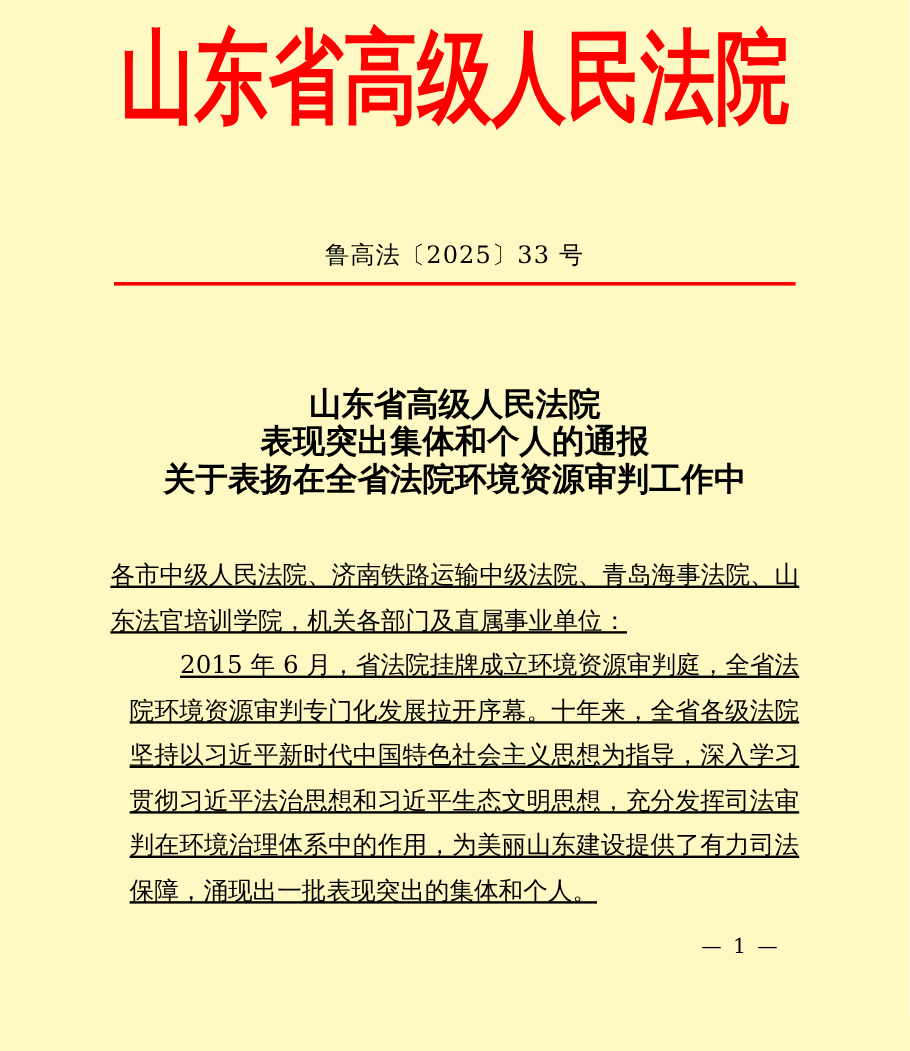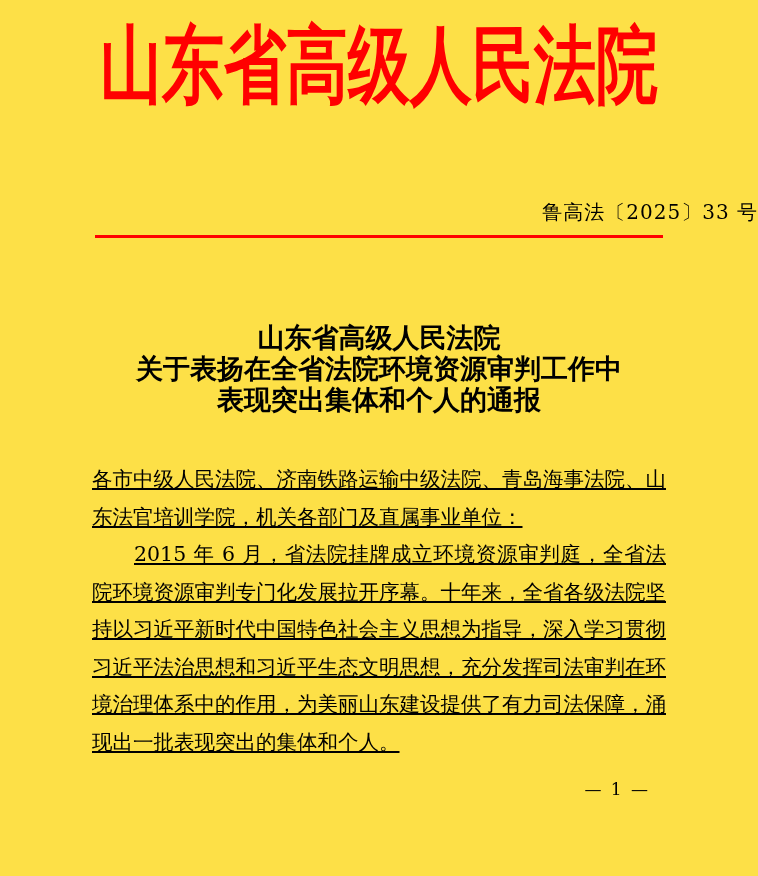--- a/index.html
+++ b/index.html
@@ -1,21 +1,21 @@
 <!DOCTYPE html>
 <html><head>
 <meta charset="utf-8">
 <style>
   * { margin: 0; padding: 0; box-sizing: border-box; }
   html, body { background: #ffffff; }
   .page {
     position: relative;
     width: 758px;
     height: 876px;
-    background: #fde047;
+    background: #fef9c3;
     font-family: "DejaVu Serif", "Liberation Serif", serif;
     color: #000000;
     overflow: hidden;
   }
   .letterhead {
     position: absolute;
     top: 20px;
     left: 0;
     width: 100%;
     height: 90px;
@@ -30,21 +30,21 @@
     white-space: nowrap;
     transform: scaleY(1.36);
     transform-origin: center center;
     letter-spacing: 0;
   }
   .doc-number {
     position: absolute;
     top: 199px;
     left: 0;
     width: 100%;
-    text-align: right;
+    text-align: center;
     font-size: 20px;
     letter-spacing: 1px;
   }
   .red-line {
     position: absolute;
     top: 235px;
     left: 95px;
     width: 568px;
     height: 3px;
     background: #ff0000;
@@ -63,21 +63,21 @@
     position: absolute;
     top: 461px;
     left: 92px;
     width: 574px;
     font-size: 20.5px;
     line-height: 37.5px;
     text-align: justify;
     text-justify: inter-ideograph;
     text-decoration: underline;
   }
-  .para-indent { text-indent: 42px; }
+  .para-indent { text-indent: 42px; margin-left: 16px; }
   .page-number {
     position: absolute;
     top: 779px;
     left: 0;
     width: 650px;
     text-align: right;
     font-size: 17px;
     letter-spacing: 2px;
   }
 </style>
@@ -89,22 +89,22 @@
   <div class="letterhead">
     <div class="letterhead-text">山东省高级人民法院</div>
   </div>
 
   <div class="doc-number">鲁高法〔2025〕33 号</div>
 
   <div class="red-line"></div>
 
   <div class="doc-title">
     <div>山东省高级人民法院</div>
+    <div>表现突出集体和个人的通报</div>
     <div>关于表扬在全省法院环境资源审判工作中</div>
-    <div>表现突出集体和个人的通报</div>
   </div>
 
   <div class="body-text">
     <p>各市中级人民法院、济南铁路运输中级法院、青岛海事法院、山东法官培训学院，机关各部门及直属事业单位：</p>
     <p class="para-indent">2015 年 6 月，省法院挂牌成立环境资源审判庭，全省法院环境资源审判专门化发展拉开序幕。十年来，全省各级法院坚持以习近平新时代中国特色社会主义思想为指导，深入学习贯彻习近平法治思想和习近平生态文明思想，充分发挥司法审判在环境治理体系中的作用，为美丽山东建设提供了有力司法保障，涌现出一批表现突出的集体和个人。</p>
   </div>
 
   <div class="page-number">— 1 —</div>
 
 </div>

